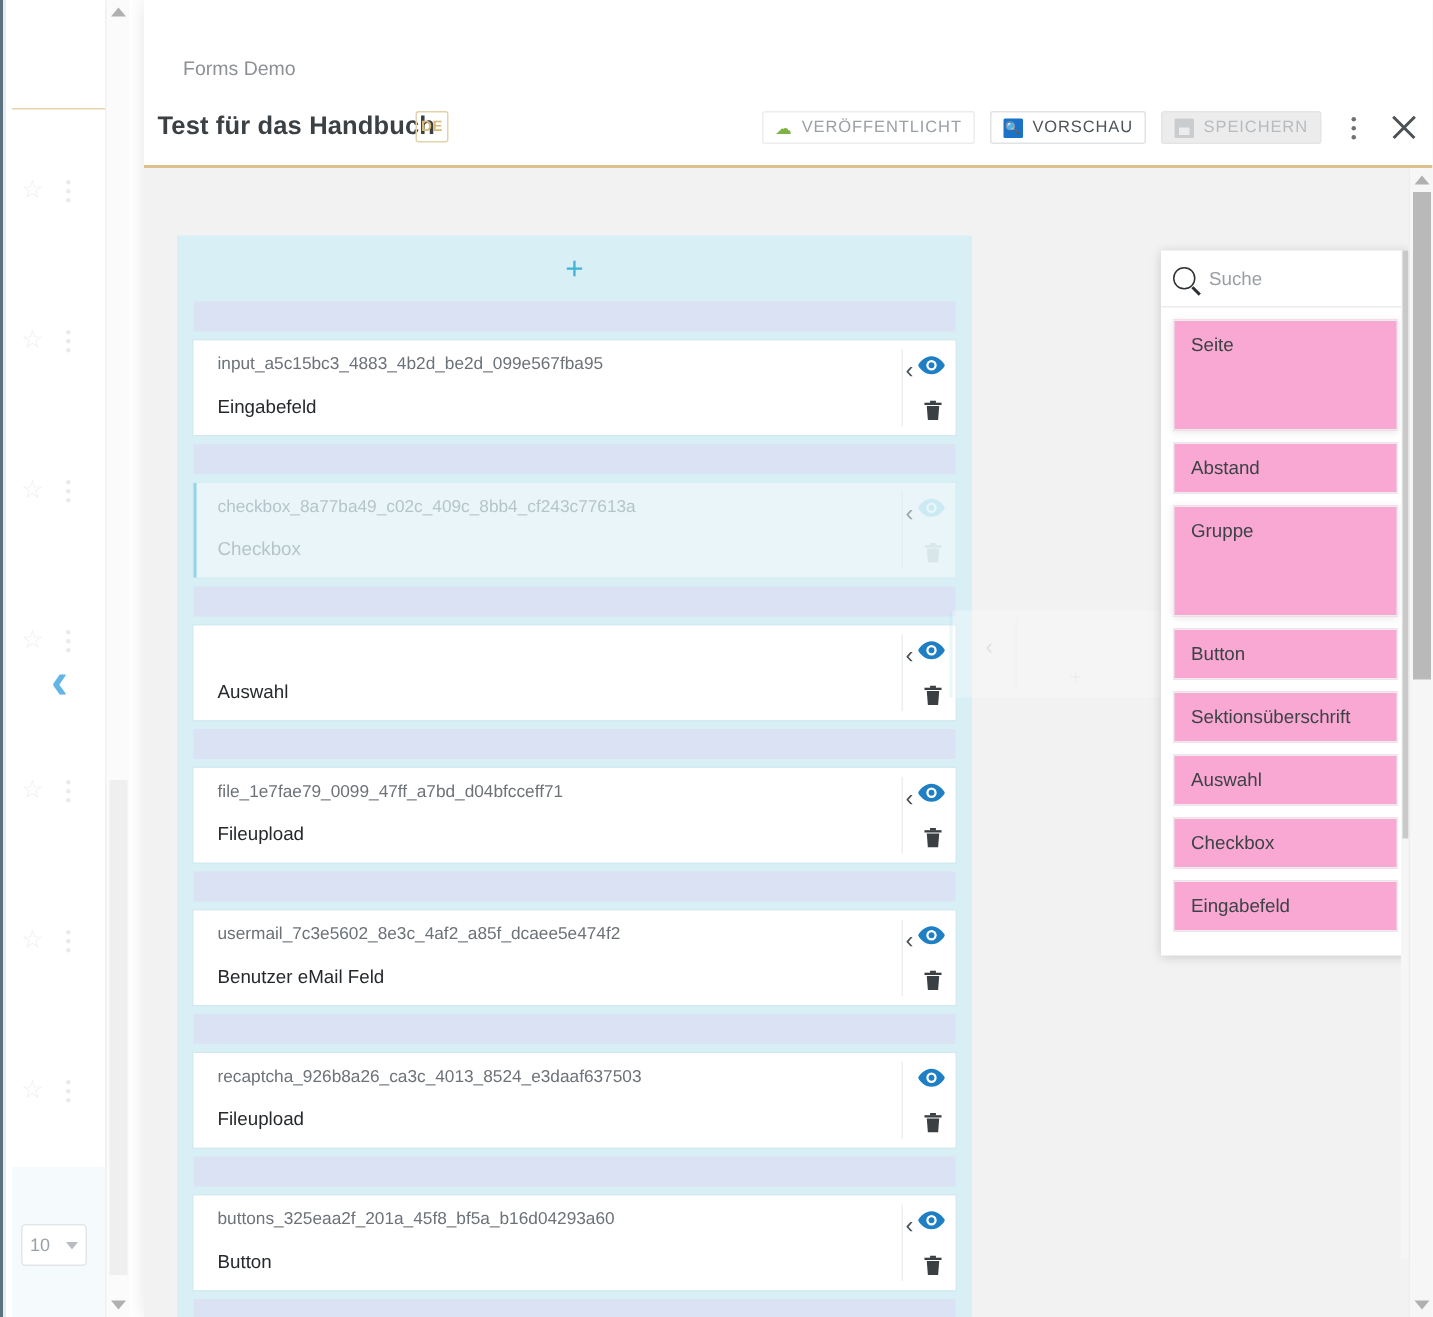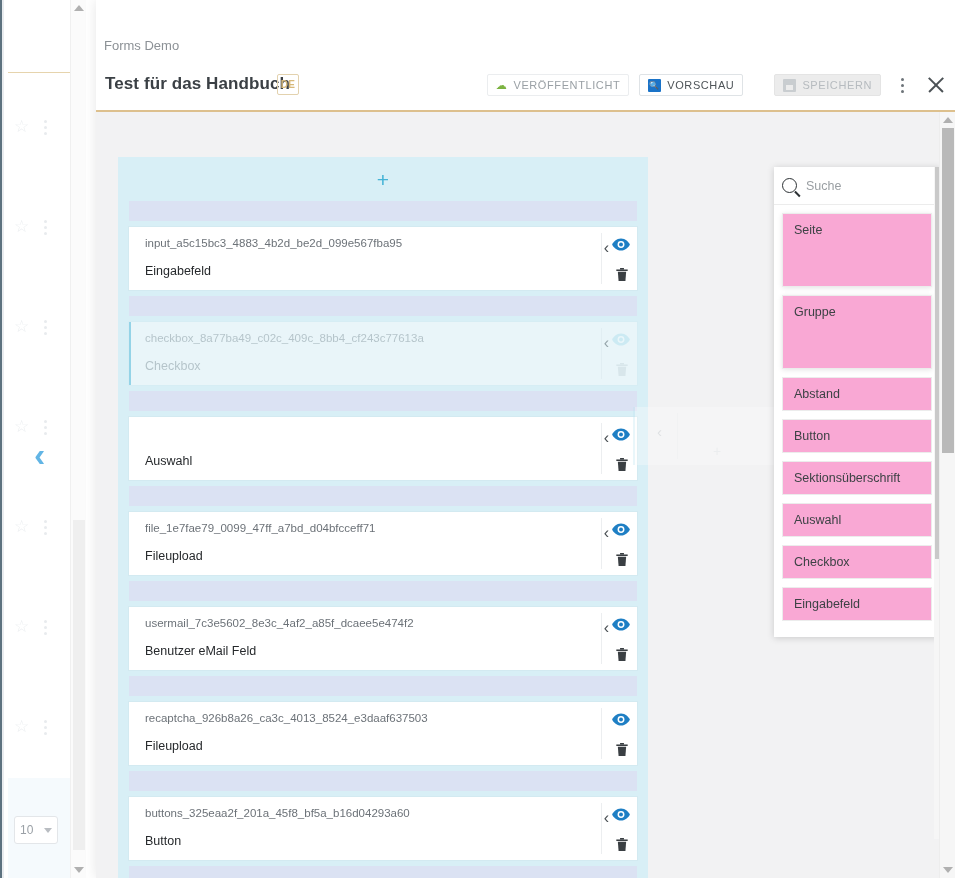--- a/index.html
+++ b/index.html
@@ -40,39 +40,39 @@
 
   #outer-scroll { left:70px; top:0; height:878px; }
   #outer-scroll .thumb { background:#efefef; }
 
   
   .modal {
     position:absolute; left:96px; top:0; width:859px; height:878px;
     background:#ffffff; box-shadow:0 0 12px rgba(0,0,0,.10);
   }
   .modal-header { position:relative; height:110px; background:#fff; }
-  .crumb { position:absolute; left:8px; top:38px; font-size:13px; color:#8c9196; }
+  .crumb { position:absolute; left:26px; top:38px; font-size:13px; color:#8c9196; }
   .ttl { position:absolute; left:9px; top:74px; font-size:17px; font-weight:bold; color:#3b4045; letter-spacing:.1px; }
   .lang-badge {
     position:absolute; left:181px; top:74px; width:22px; height:21px;
     border:1px solid #e3d2ae; border-radius:2px;
     display:flex; align-items:center; justify-content:center;
     font-size:10px; color:#d8b97a; letter-spacing:.4px;font-weight:bold;
   }
   .hdr-actions { position:absolute; right:6px; top:72px; display:flex; align-items:center; gap:10px; }
   .btn {
     display:flex; align-items:center; gap:6px; height:22px; padding:0 8px;
     border:1px solid #e4e7ea; border-radius:2px; background:#fff;
     font-size:11px; letter-spacing:.6px; color:#5e6468; white-space:nowrap; cursor:pointer;
   }
   .btn.publish { color:#9aa0a5; border-color:#ebedef; }
   .btn.publish .ic { color:#7cb342; font-size:11px; }
   .btn.preview { color:#4e5458; border-color:#dfe3e6; }
   .btn.preview .ic { width:13px;height:13px;background:#1a73c8;color:#fff;border-radius:1px;font-size:8px;display:flex;align-items:center;justify-content:center; }
-  .btn.save { color:#b6bbbf; background:#ececec; border-color:#e4e4e4; cursor:default;margin-left:21px; }
+  .btn.save { color:#b6bbbf; background:#ececec; border-color:#e4e4e4; cursor:default; }
   .btn.save .ic { width:13px;height:13px;background:#c9cdd0;border-radius:1px; position:relative; }
   .btn.save .ic:after{content:'';position:absolute;left:3px;top:6px;width:7px;height:5px;background:#ececec;}
   .kebab-btn { width:22px;height:22px;display:flex;flex-direction:column;align-items:center;justify-content:center;gap:3px;cursor:pointer; }
   .kebab-btn i { width:3px;height:3px;border-radius:50%;background:#6d7479; }
   .close-btn { width:26px;height:26px;position:relative;cursor:pointer; }
   .close-btn:before,.close-btn:after{content:'';position:absolute;left:3px;top:12px;width:20px;height:1.6px;background:#4b5155;}
   .close-btn:before{transform:rotate(45deg);} .close-btn:after{transform:rotate(-45deg);}
   .hdr-rule { position:absolute; left:0; top:110px; width:859px; height:2px; background:#ddc08d; }
 
   .modal-body { position:absolute; left:0; top:112px; width:859px; height:766px; background:#f2f2f3; overflow:hidden; }
@@ -406,22 +406,22 @@
       </div>
 
       <div class="palette">
         <div class="pal-search">
           <span class="mag"></span>
           <input type="text" placeholder="Suche" style="">
 
         </div>
         <div class="pal-list" id="pal-list">
             <div class="pal-item tall">Seite</div>
+            <div class="pal-item">Abstand</div>
             <div class="pal-item tall">Gruppe</div>
-            <div class="pal-item">Abstand</div>
             <div class="pal-item">Button</div>
             <div class="pal-item">Sektionsüberschrift</div>
             <div class="pal-item">Auswahl</div>
             <div class="pal-item">Checkbox</div>
             <div class="pal-item">Eingabefeld</div>
           </div>
       </div>
 
       <div class="vscroll" id="palette-scroll">
         <div class="thumb" style="top:0;height:392px;"></div>

